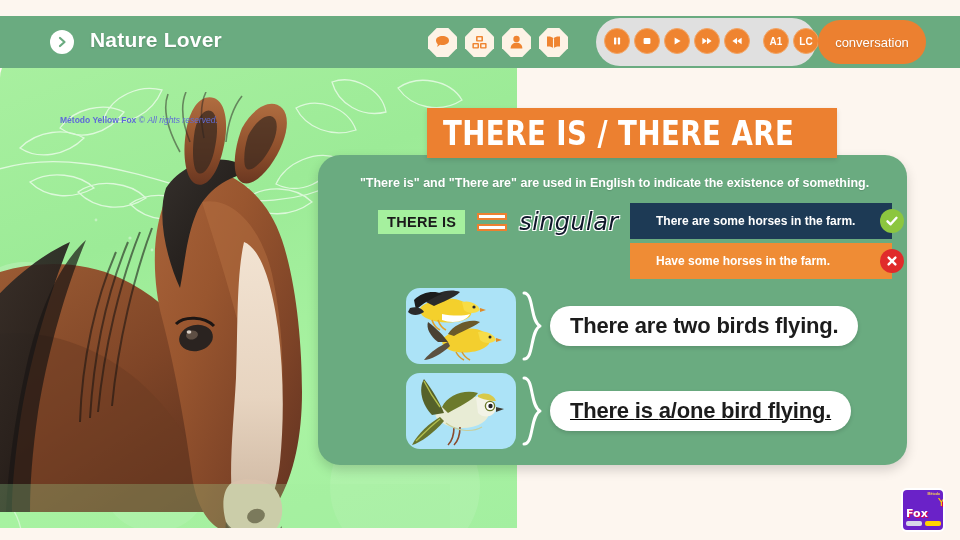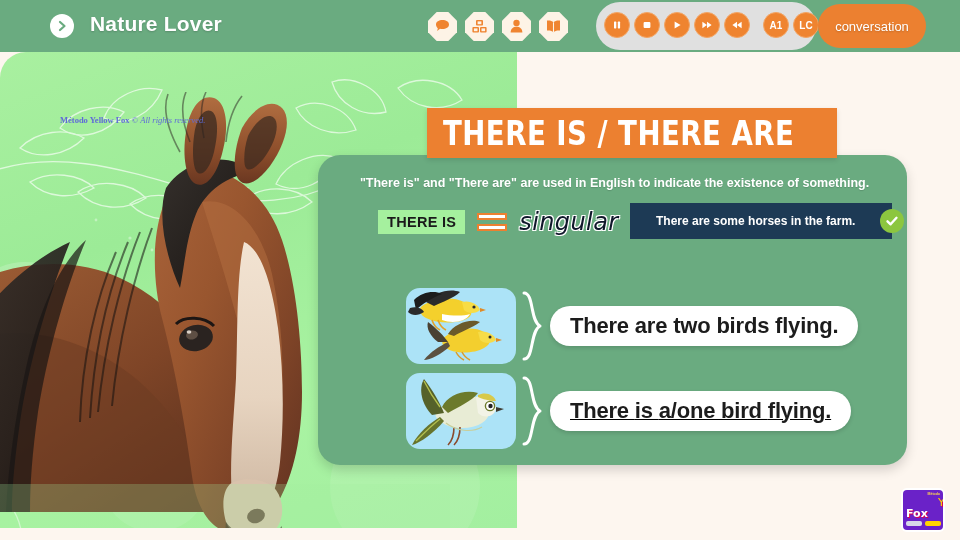--- a/index.html
+++ b/index.html
@@ -6,21 +6,21 @@
   html, body {
     width: 960px; height: 540px;
     overflow: hidden;
     background: #ffffff;
     font-family: "Liberation Sans", sans-serif;
   }
   .stage { position: relative; width: 960px; height: 540px; background: #fdf6ef; }
 
   
   .header {
-    position: absolute; left: 0; top: 0; width: 960px; height: 52px;
+    position: absolute; left: 0; top: 16px; width: 960px; height: 52px;
     background: #6aab80;
     z-index: 40;
   }
   .hdr-arrow {
     position: absolute; left: 50px; top: 14px;
     width: 24px; height: 24px; border-radius: 50%;
     background: #ffffff;
     display: flex; align-items: center; justify-content: center;
   }
   .hdr-arrow svg { display:block; }
@@ -70,21 +70,20 @@
     text-shadow: 0 1px 2px rgba(0,0,0,.2);
   }
 
   
   .left-panel {
     position: absolute; left: 0; top: 52px;
     width: 517px; height: 476px;
     background: linear-gradient(160deg,#a9f0a0 0%,#9ceb97 35%,#a9f3a2 70%,#a3efa0 100%);
     border-top-left-radius: 26px;
     overflow: hidden;
-    font-family: Liberation Serif, serif;
   }
   .leafart { position:absolute; left:0; top:0; opacity:.75; }
   .blob {
     position: absolute; border-radius: 50%;
     background: rgba(255,255,255,.18);
   }
   .copy-note {
     position: absolute; left: 60px; top: 63px;
     font-size: 8.5px; color: #5f6bd8; white-space: nowrap;
     z-index: 5;
@@ -383,20 +382,28 @@
 
     <div class="ex-box good">
       <span>There are some horses in the farm.</span>
       <div class="mark ok">
         <svg width="14" height="14" viewBox="0 0 14 14">
             <path d="M2.5 7.3 L5.6 10.3 L11.5 3.8" stroke="#ffffff" stroke-width="2.4" fill="none" stroke-linecap="round" stroke-linejoin="round"></path>
           </svg>
       </div>
     </div>
 
+    <div class="ex-box bad">
+      <span>Have some horses in the farm.</span>
+      <div class="mark no">
+        <svg width="14" height="14" viewBox="0 0 14 14">
+            <path d="M3.6 3.6 L10.4 10.4 M10.4 3.6 L3.6 10.4" stroke="#ffffff" stroke-width="2.4" stroke-linecap="round"></path>
+          </svg>
+      </div>
+    </div>
 
     <div class="bird-row b1">
       <div class="bird-card">
         <svg width="110" height="76" viewBox="0 0 110 76">
 
           <g transform="translate(6,2)">
             <path d="M10 16 C22 8 40 6 52 12 C60 16 62 24 56 28 C46 34 26 34 14 28 C8 25 6 19 10 16Z" fill="#f4d02c"></path>
             <path d="M14 12 C22 2 38 -2 48 2 C42 8 30 12 22 16Z" fill="#2b2b2b"></path>
             <path d="M2 10 C10 2 22 0 30 4 C20 8 10 14 4 20Z" fill="#1c1c1c"></path>
             <path d="M30 24 C40 26 52 26 58 24 C54 32 40 34 30 30Z" fill="#ffffff"></path>

